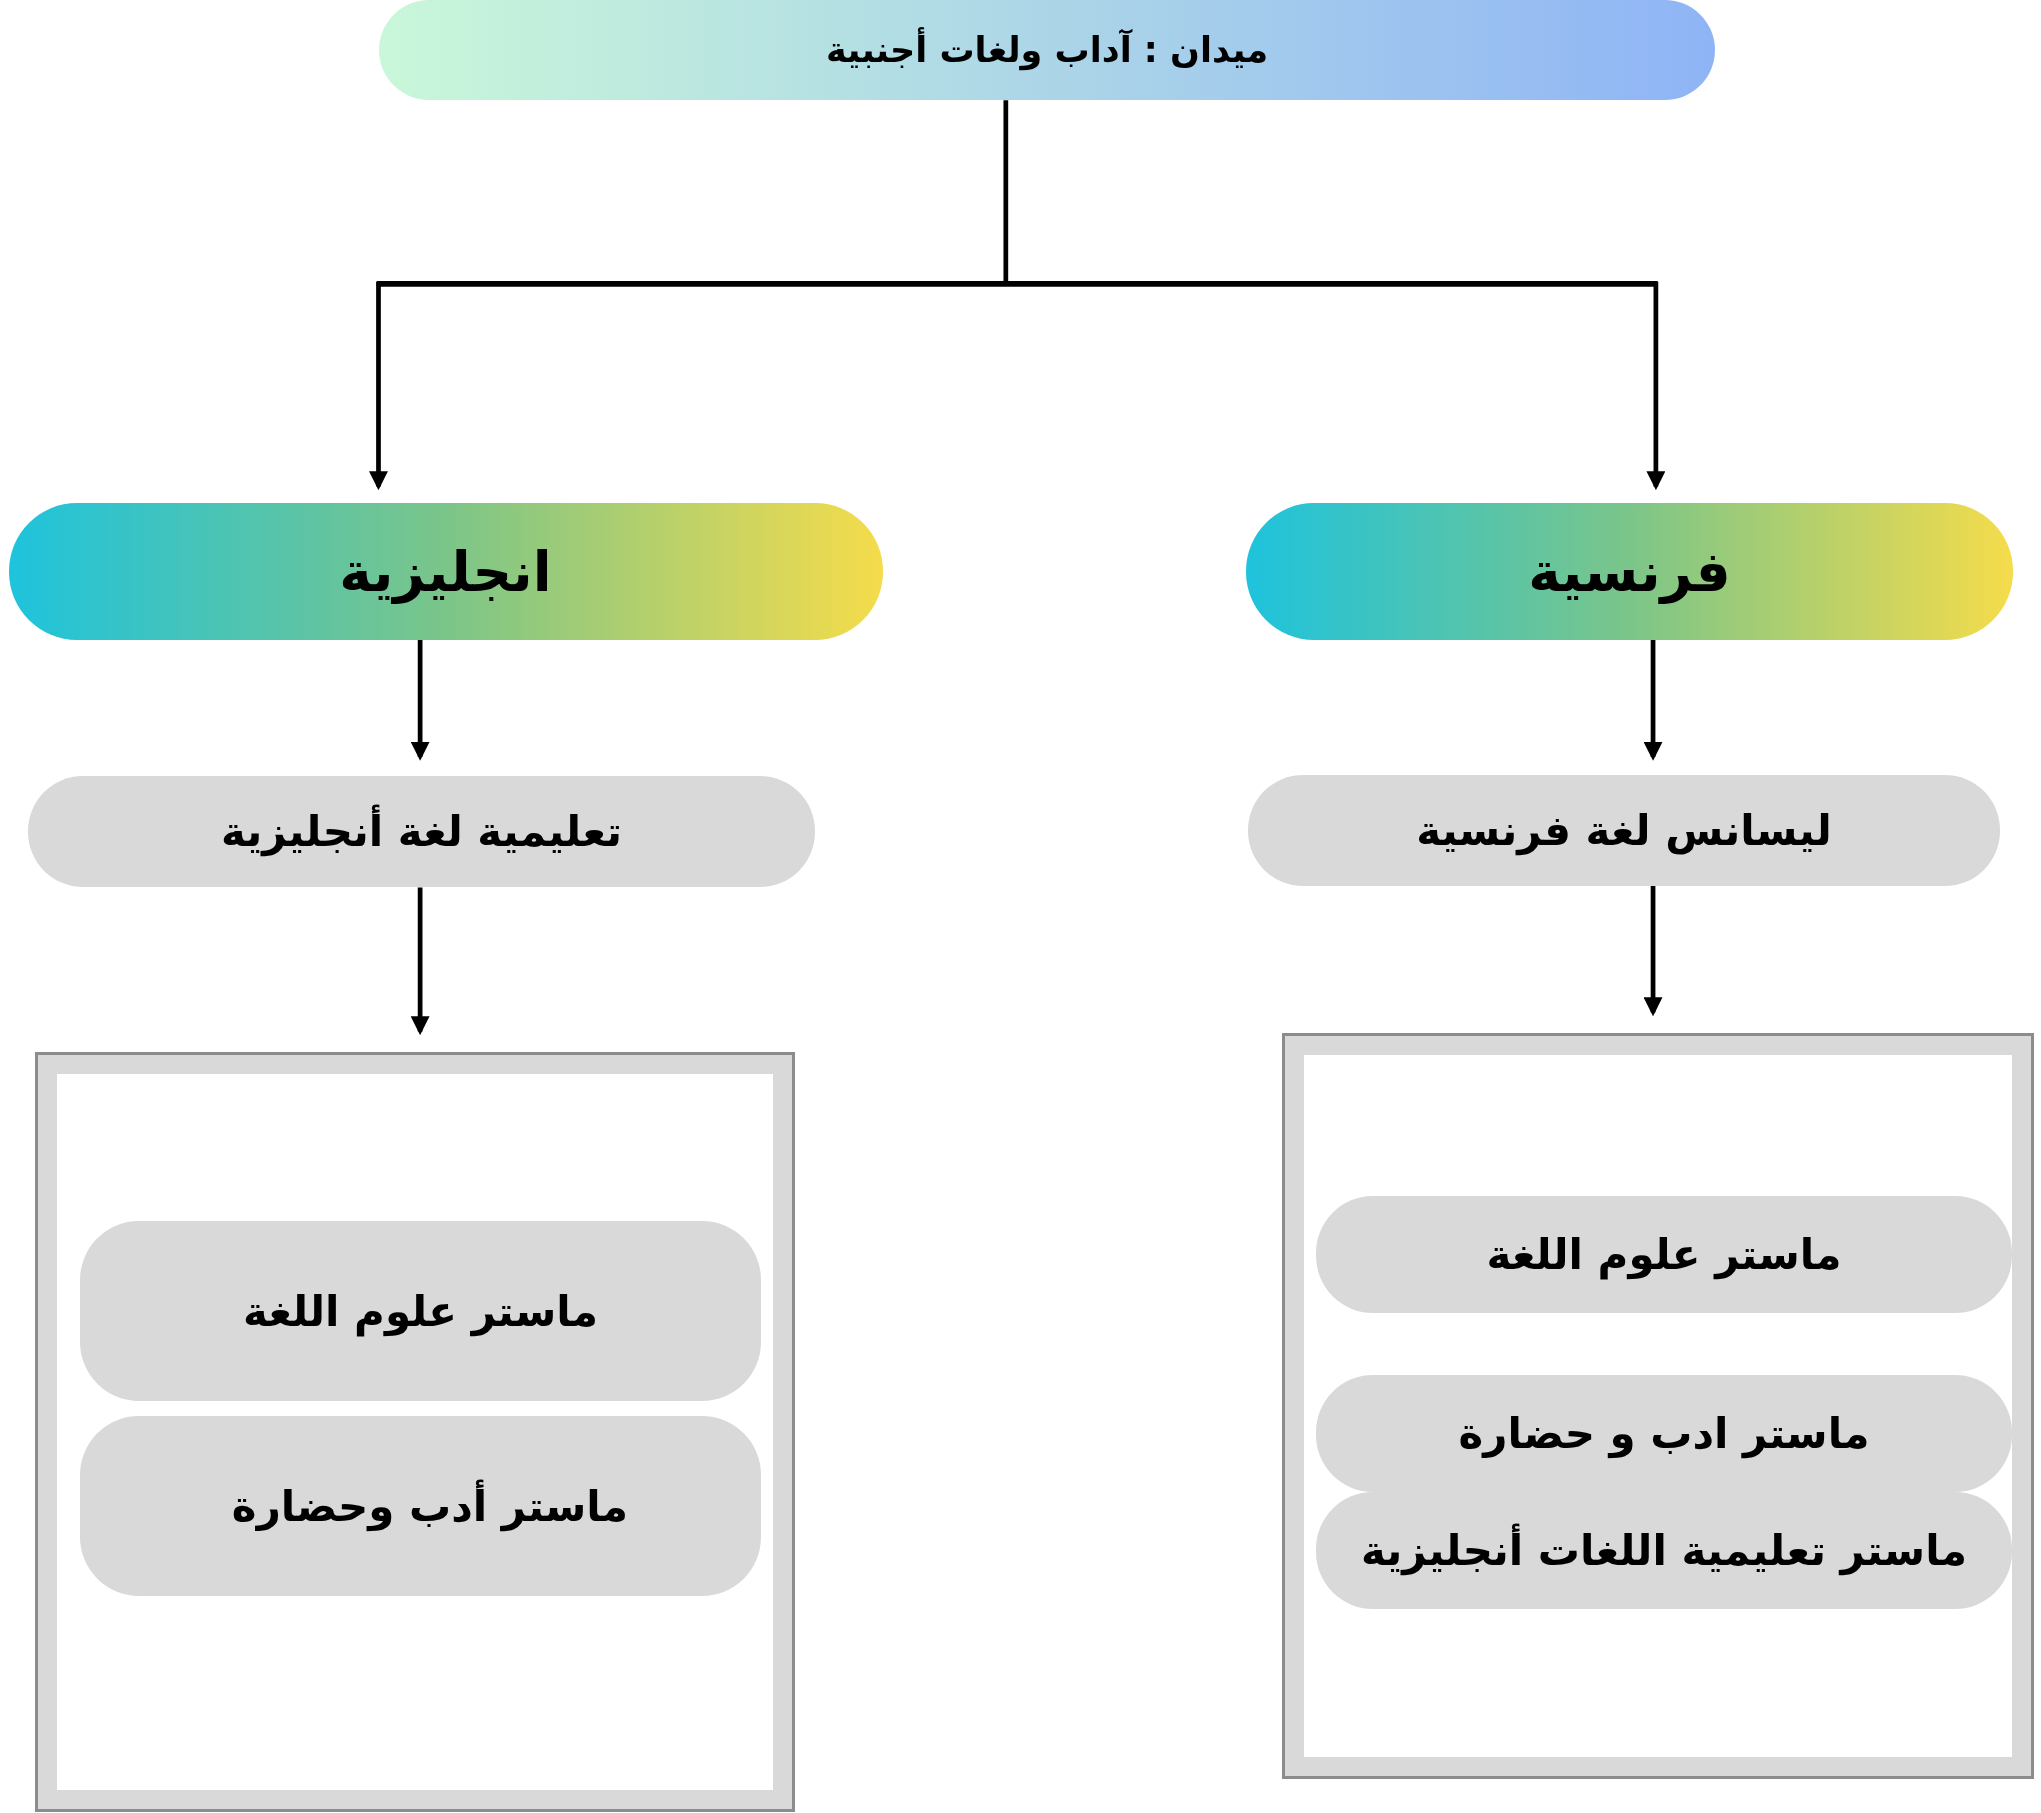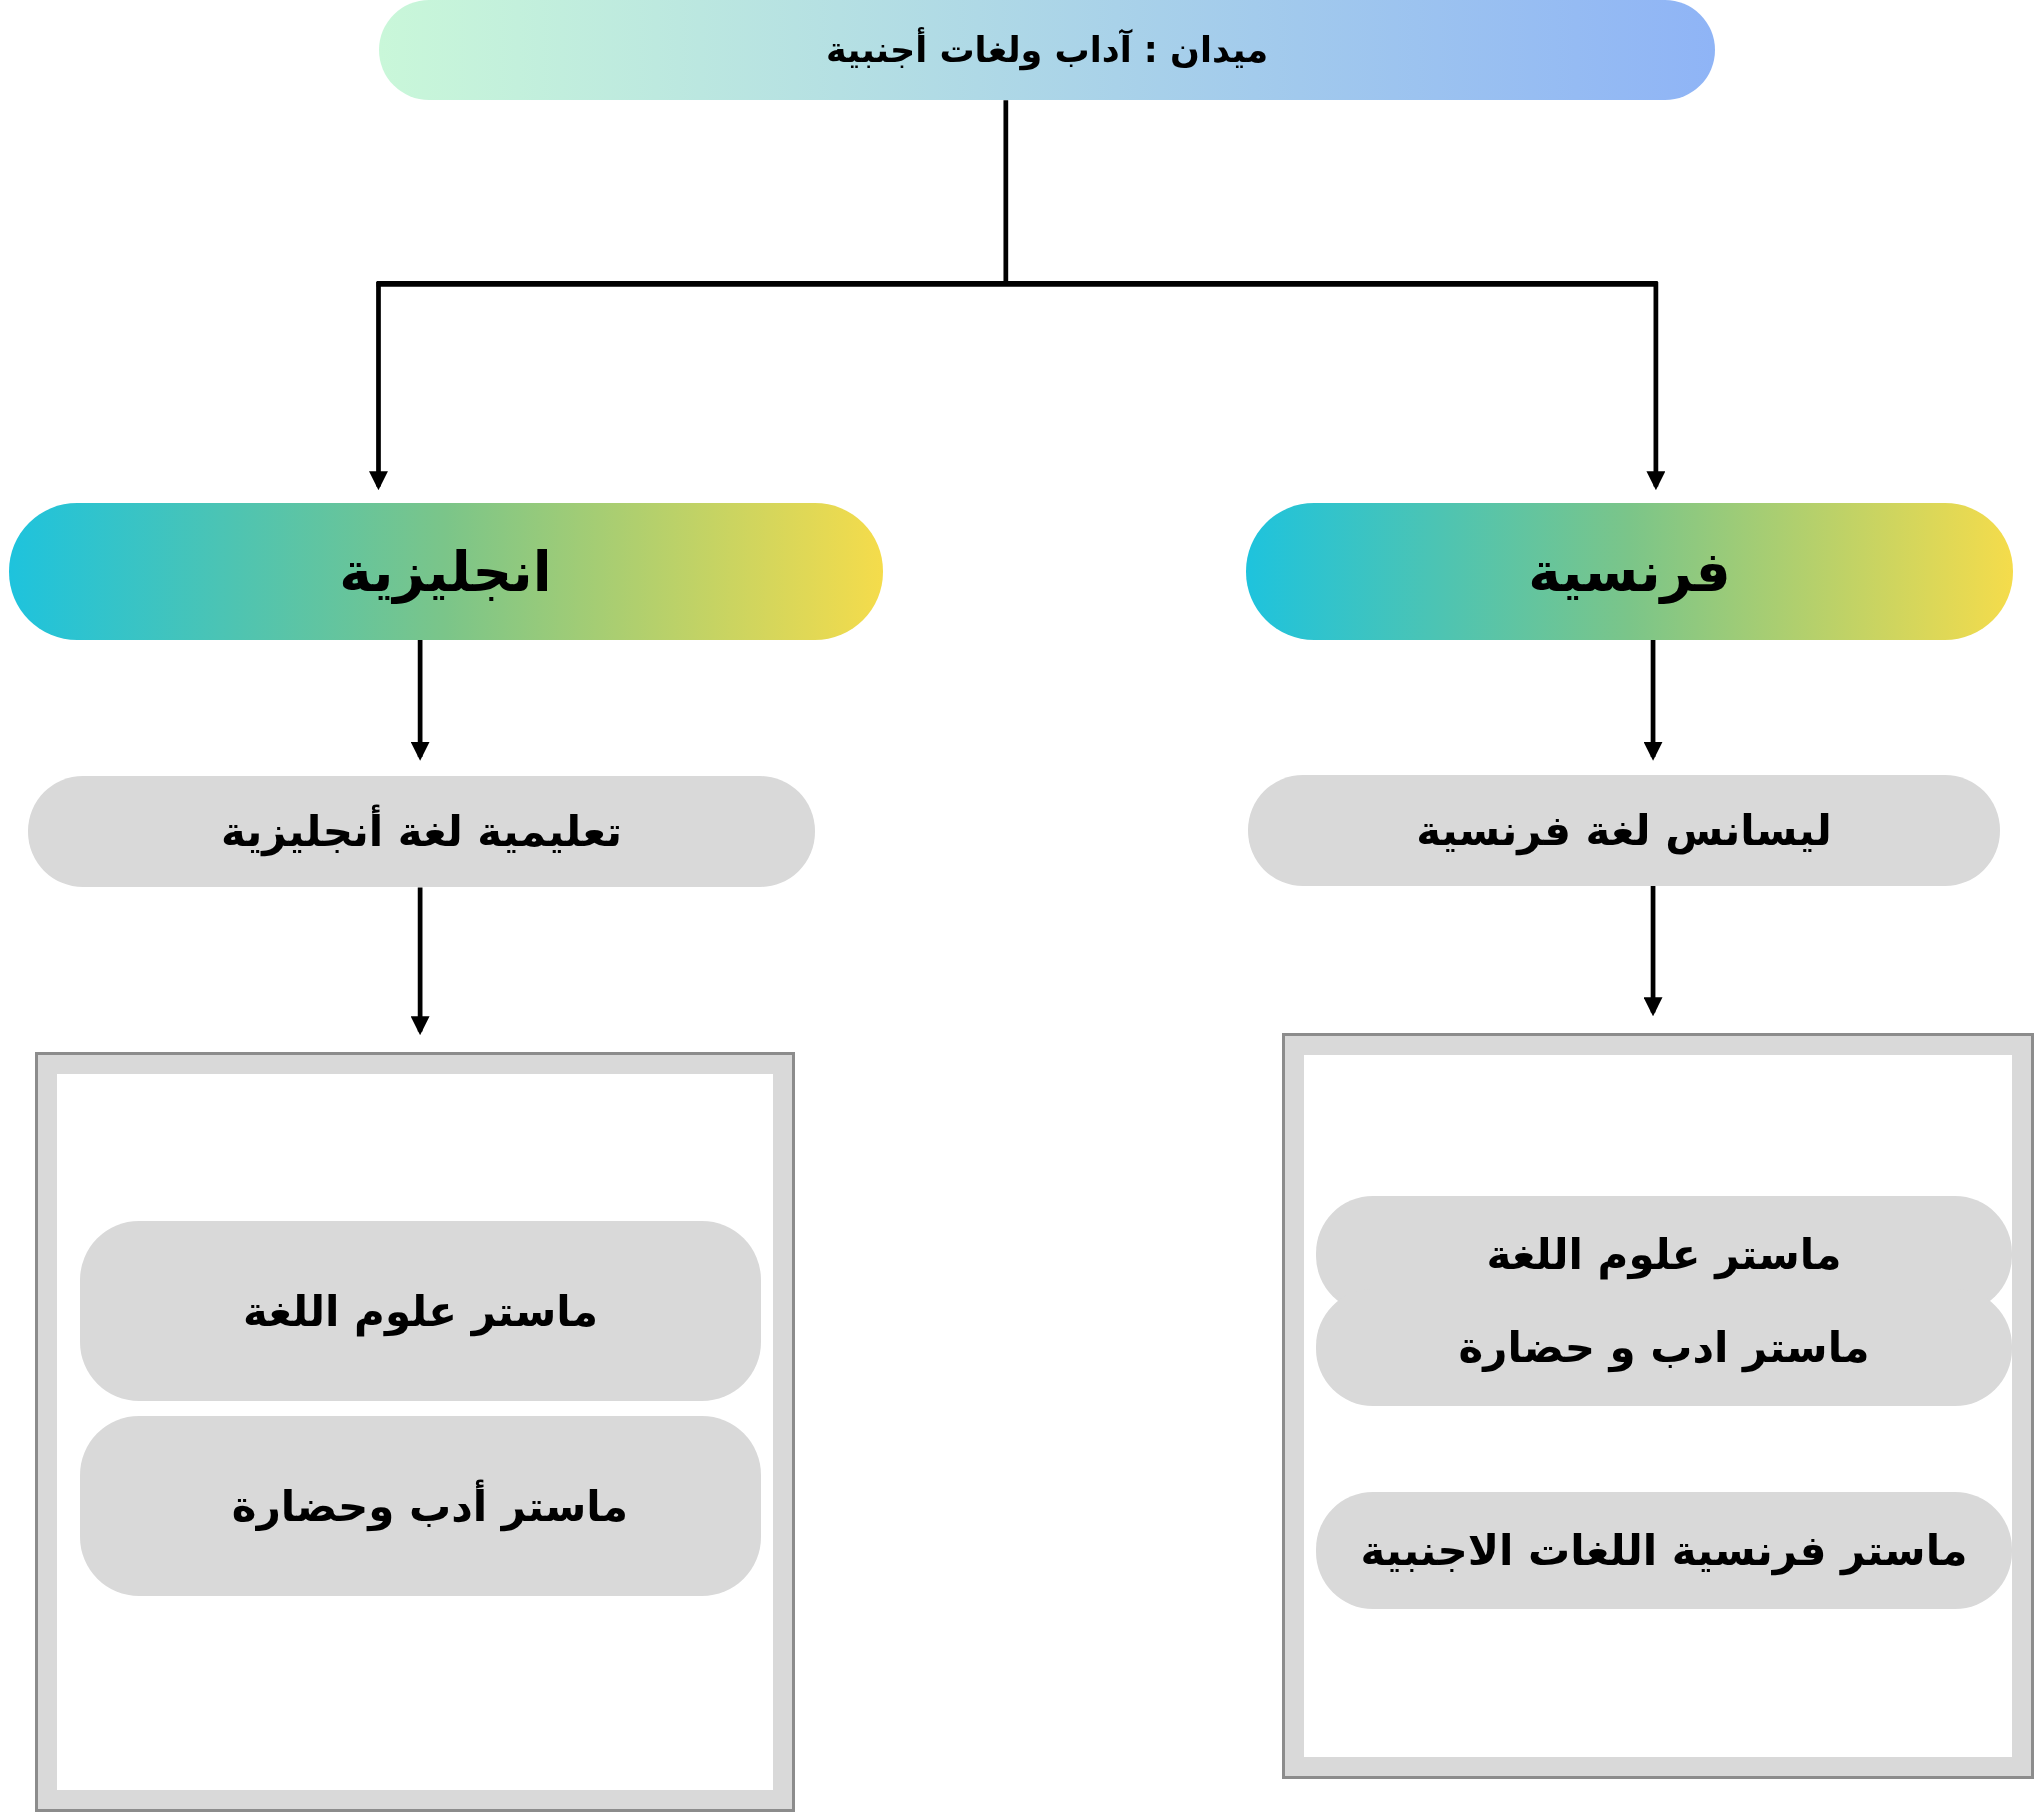--- a/index.html
+++ b/index.html
@@ -72,21 +72,21 @@
   }
   .box-english { left: 35px;   top: 1052px; width: 760px; height: 760px; }
   .box-french  { left: 1282px; top: 1033px; width: 752px; height: 746px; }
   .master-pill {
     background: var(--pill-gray, #d9d9d9);
     font-size: 42px;
   }
   .master-en-0 { left: 80px; top: 1221px; width: 681px; height: 180px; border-radius: 59px; }
   .master-en-1 { left: 80px; top: 1416px; width: 681px; height: 180px; border-radius: 59px; padding-left: 19px; }
   .master-fr-0 { left: 1316px; top: 1196px; width: 696px; height: 117px; border-radius: 57px; }
-  .master-fr-1 { left: 1316px; top: 1289px; width: 696px; height: 117px; border-radius: 57px; }
+  .master-fr-1 { left: 1316px; top: 1375px; width: 696px; height: 117px; border-radius: 57px; }
   .master-fr-2 { left: 1316px; top: 1492px; width: 696px; height: 117px; border-radius: 57px; }
   .label { direction: rtl; unicode-bidi: embed; padding: 0 28px; }
 </style>
 </head>
 <body>
 
 <div class="canvas">
 
   <svg class="connectors" viewBox="0 0 2157 1916" xmlns="http://www.w3.org/2000/svg">
     <defs>
@@ -140,17 +140,17 @@
     <span class="label">ماستر أدب وحضارة</span>
   </div>
 
   <div class="node master-pill master-fr-0">
     <span class="label">ماستر علوم اللغة</span>
   </div>
   <div class="node master-pill master-fr-1">
     <span class="label">ماستر ادب و حضارة</span>
   </div>
   <div class="node master-pill master-fr-2">
-    <span class="label">ماستر فرنسية اللغات الاجنبية</span>
+    <span class="label">ماستر تعليمية اللغات أنجليزية</span>
   </div>
 
 </div>
 
 
 </body></html>

